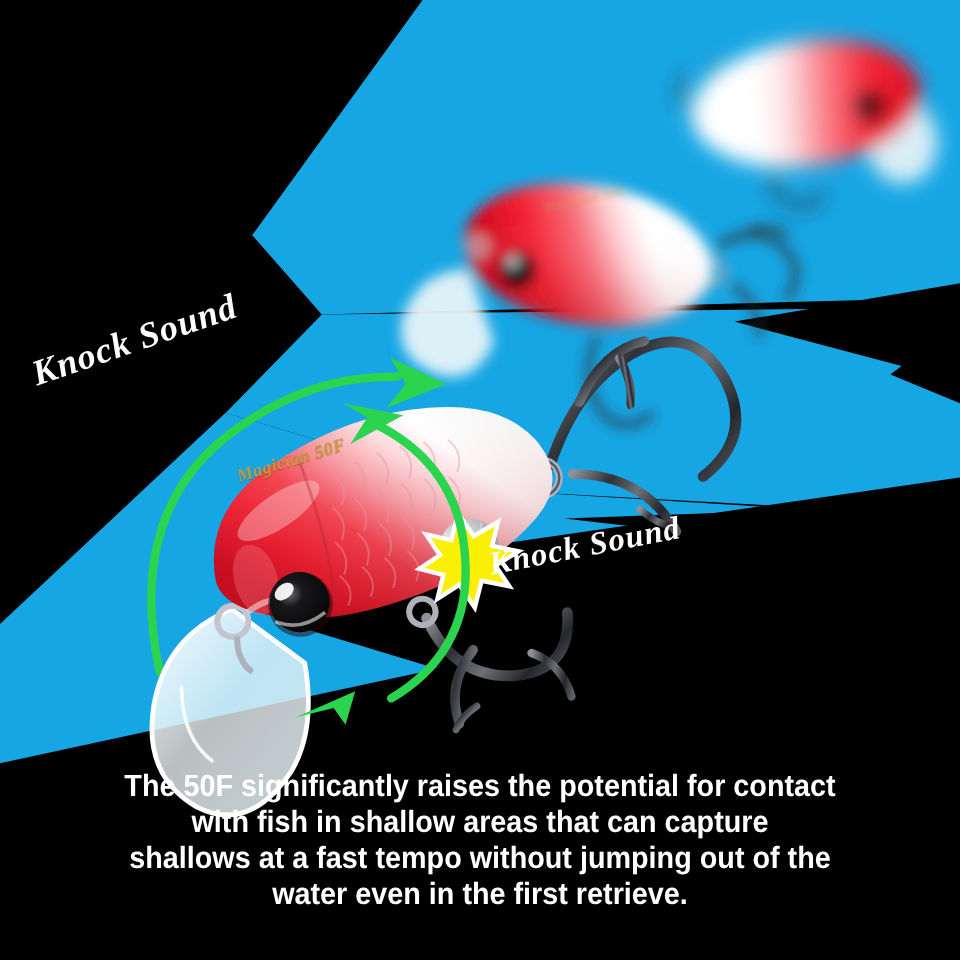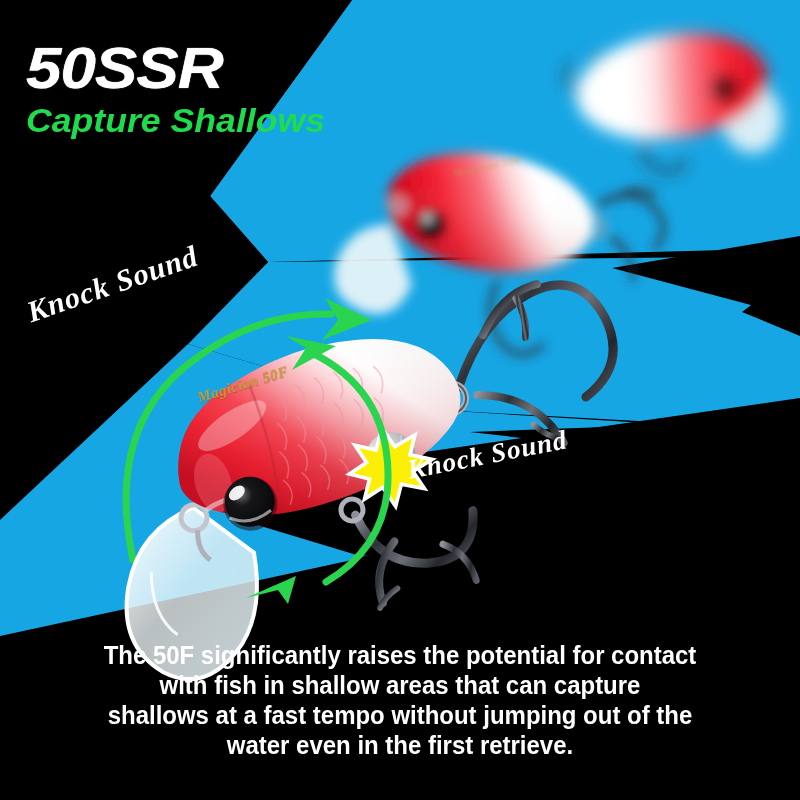--- a/index.html
+++ b/index.html
@@ -303,24 +303,20 @@
                        -9,22 -28,30 -20,12 -38,4 -20,-4 -28,-22 -9,-14" fill="#fbf005" stroke="#ffffff" stroke-width="3.5"></polygon>
     </g>
 
     <g fill="none" stroke="#2ad44f" stroke-width="7" stroke-linecap="round">
       <path d="M310,352 q76,36 78,120 q2,72 -62,110"></path>
     </g>
     <polygon points="286,336 336,346 292,370 306,348" fill="#2ad44f"></polygon>
     <polygon points="246,598 296,576 288,604 278,590" fill="#2ad44f"></polygon>
   </svg>
 
-  <div id="title-block">
-    <div id="product-title">50SSR</div>
-    <div id="product-tagline">Capture Shallows</div>
-  </div>
 
   <div class="knock-label" id="knock-sound-top">Knock Sound</div>
 
   <div class="knock-label" id="knock-sound-bottom">Knock Sound</div>
 
   <div id="lure-brand-main">Magician 50F</div>
   <div id="lure-brand-mid">Magician 50F</div>
 
   <div id="caption">
     <div>The 50F significantly raises the potential for contact</div>

